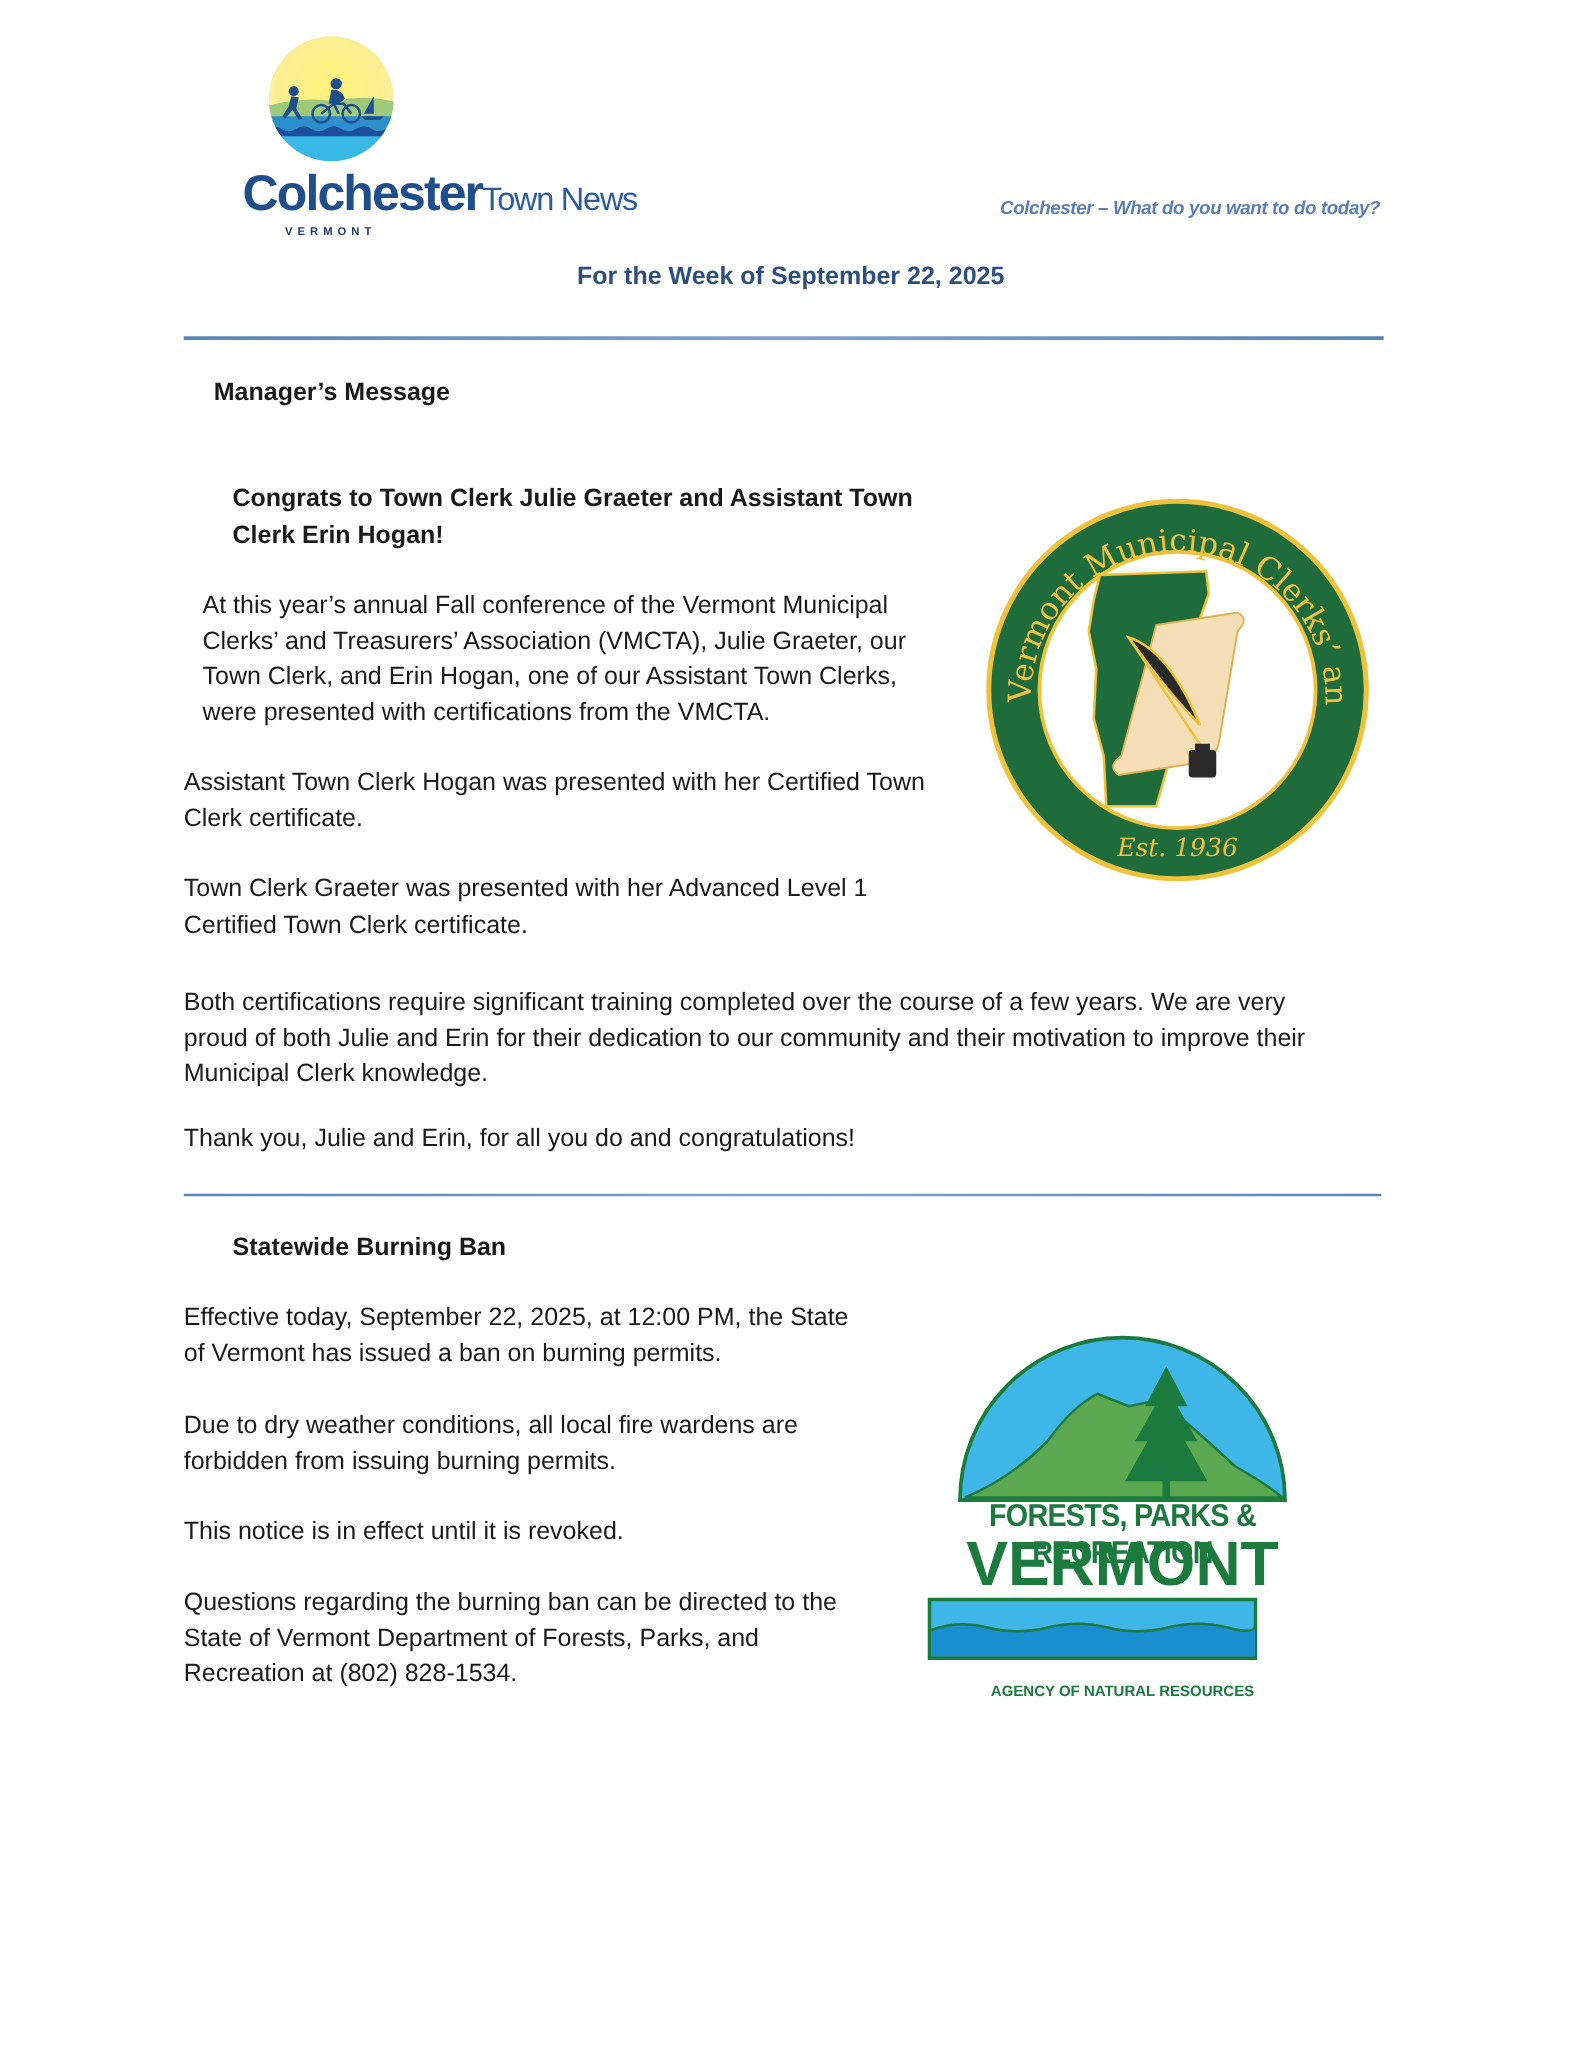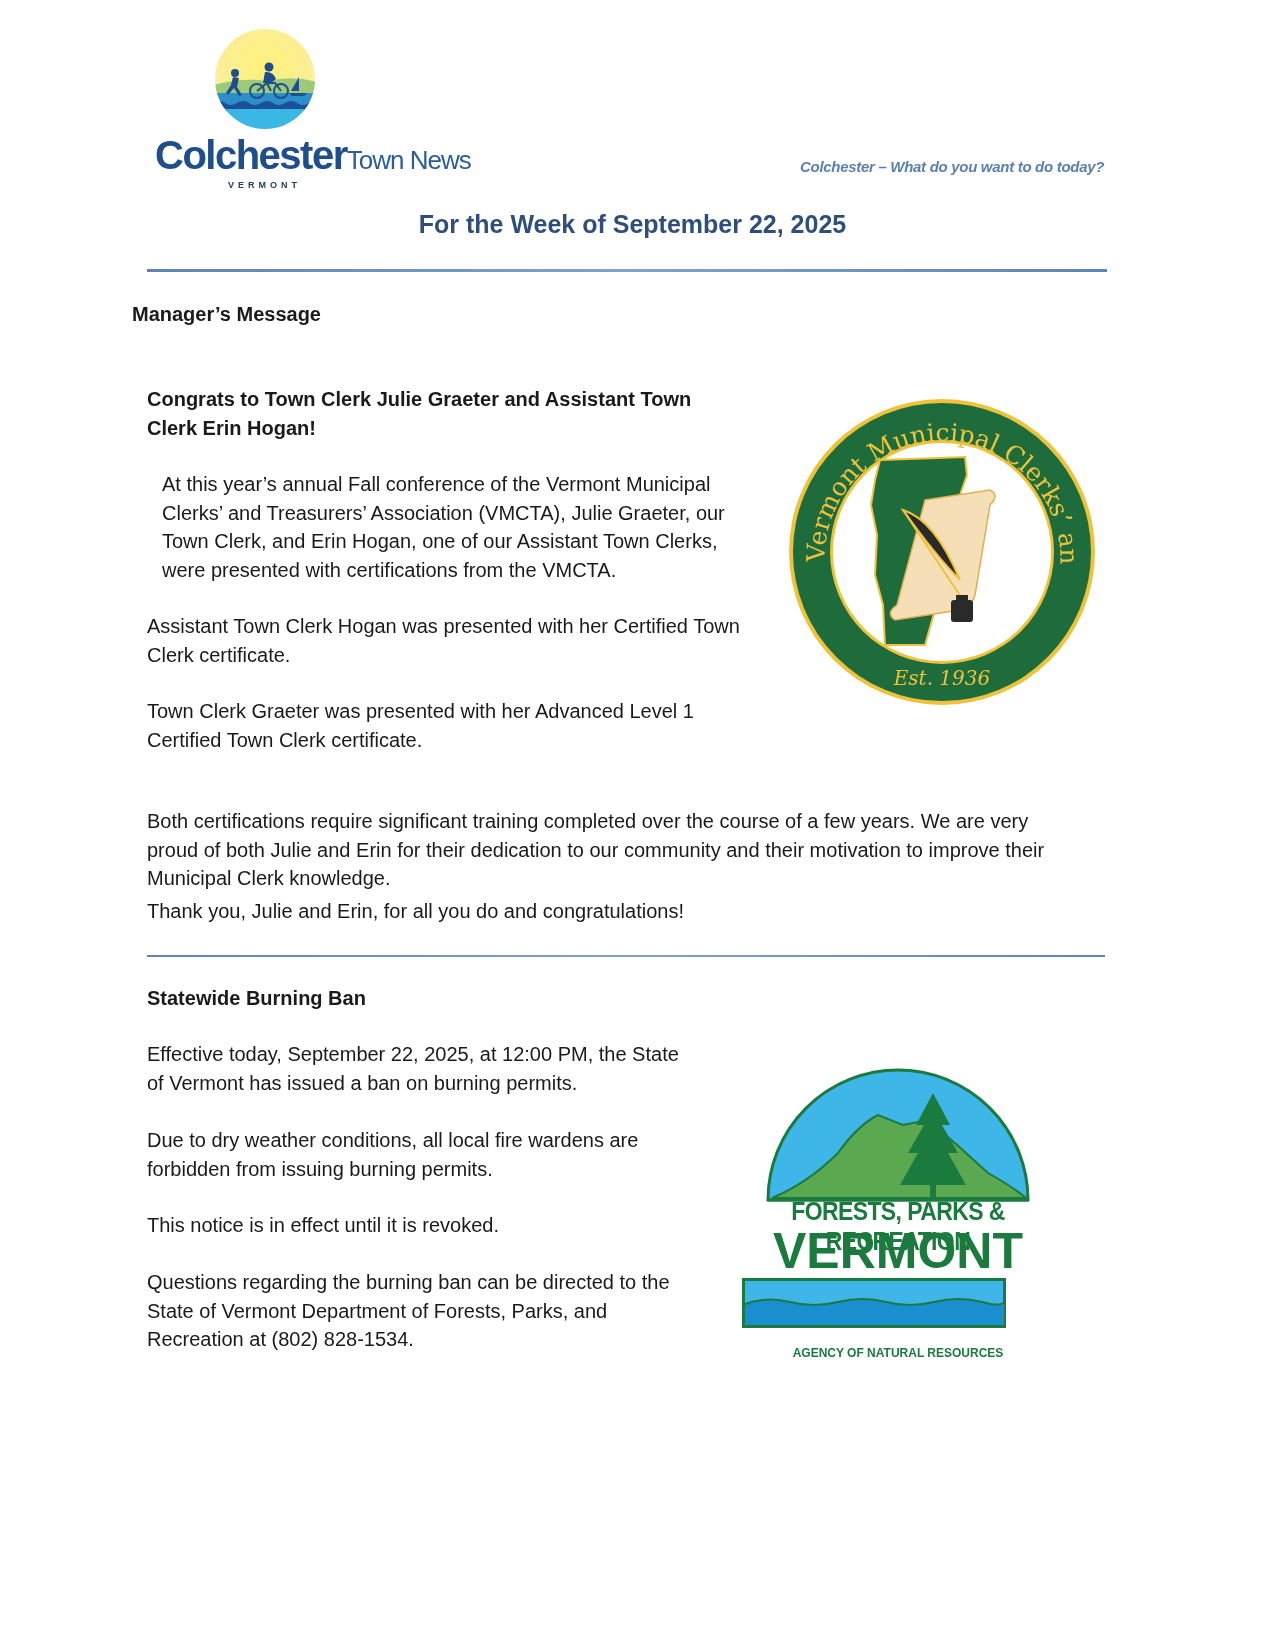--- a/index.html
+++ b/index.html
@@ -7,36 +7,36 @@
          font-family: "Liberation Sans", "DejaVu Sans", sans-serif; color: #1a1a1a; }
   .abs { position: absolute; }
 
   
   .logo-circle { left: 213px; top: 27px; width: 104px; height: 104px; }
   .masthead { left: 155px; top: 133px; white-space: nowrap; color: #1f4e8c; }
   .masthead .bold { font-weight: bold; font-size: 40px; letter-spacing: -1.5px; }
   .masthead .light { font-size: 26px; letter-spacing: -1px; color: #2a5c9e; }
   .vermont-tag { left: 228px; top: 180px; font-size: 9px; font-weight: bold; letter-spacing: 4px; color: #1f3f6e; }
   .tagline { left: 800px; top: 158px; font-size: 15px; font-style: italic; font-weight: bold; color: #5b7fb3; letter-spacing: -0.3px; text-align: center; }
-  .week-title { left: 0; width: 1265px; top: 210px; text-align: center; font-size: 25px; font-weight: bold; color: #2e4f7d; }
+  .week-title { left: 0; width: 1265px; top: 210px; text-align: center; font-size: 20px; font-weight: bold; color: #2e4f7d; }
   .rule { height: 3px; background: linear-gradient(to right, #5b84b8, #7fa3cc, #5b84b8); }
   .rule1 { left: 147px; width: 960px; top: 269px; }
   .rule2 { left: 147px; width: 958px; top: 955px; height: 2px; }
 
   
   .txt { font-size: 20px; line-height: 28.5px; color: #1a1a1a; }
-  .bold { font-weight: bold; }
+  .bold { font-weight: bold; margin-left: 39px; }
   .p { margin: 0; }
 
   .mgr { left: 132px; top: 300px; width: 600px; }
   .congrats { left: 147px; top: 385px; width: 580px; }
   .para1 { left: 147px; top: 470px; width: 600px; margin-left: 15px; }
   .para2 { left: 147px; top: 612px; width: 600px; }
   .para3 { left: 147px; top: 697px; width: 600px; }
-  .para4 { left: 147px; top: 807px; width: 930px; }
+  .para4 { left: 147px; top: 788px; width: 930px; }
   .para5 { left: 147px; top: 897px; width: 930px; }
 
   .ban-h { left: 147px; top: 984px; }
   .ban1 { left: 147px; top: 1040px; width: 540px; }
   .ban2 { left: 147px; top: 1126px; width: 540px; }
   .ban3 { left: 147px; top: 1211px; width: 540px; }
   .ban4 { left: 147px; top: 1268px; width: 540px; }
 
   
   .vmcta { left: 785px; top: 395px; width: 315px; height: 315px; }

